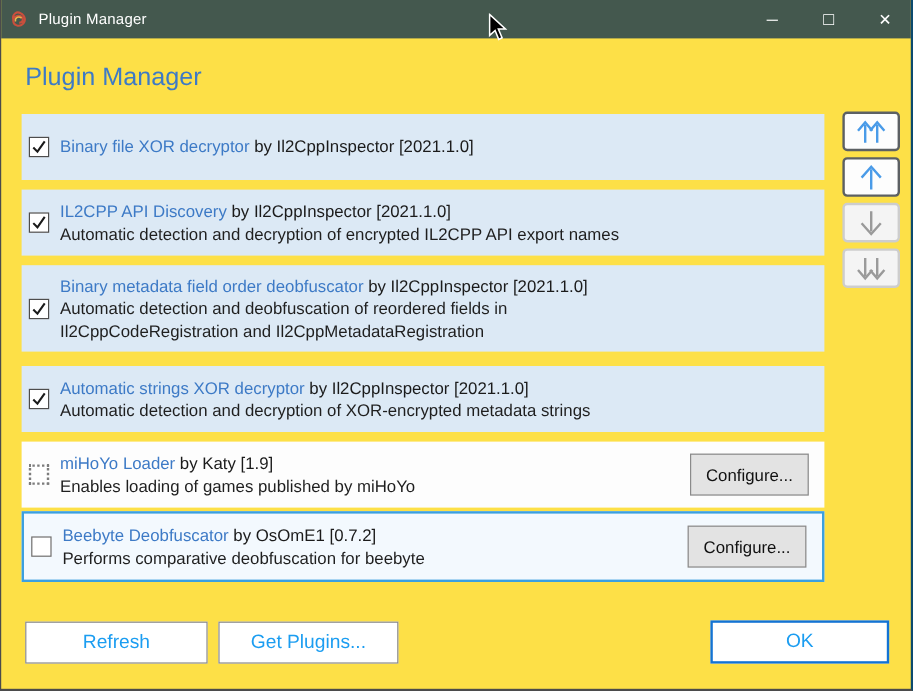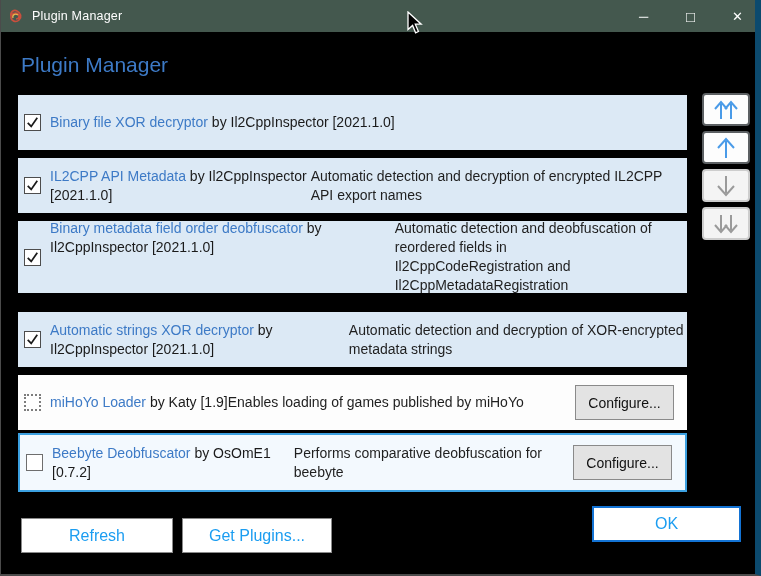--- a/index.html
+++ b/index.html
@@ -1,19 +1,19 @@
 <!DOCTYPE html>
 <html><head>
 <meta charset="utf-8">
 <style>
   * { margin:0; padding:0; box-sizing:border-box; }
   html,body { background:#888; font-family:"Liberation Sans", sans-serif; }
   #window {
-    position:relative; width:761px; height:576px; background:#000000;
-    border-left:1px solid #4b4b4b; border-right:6px solid #0c4a6e; border-bottom:2px solid #4b4b4b;
+    position:relative; width:761px; height:576px; background:#fde047;
+    border-left:1px solid #4b4b4b; border-right:2px solid #0c4a6e; border-bottom:2px solid #4b4b4b;
     overflow:hidden;
   }
   
   .titlebar {
     position:absolute; left:-1px; top:0; width:761px; height:32px; background:#44584e;
     display:flex; align-items:center; color:#fff;
   }
   .titlebar .app-icon { margin-left:8px; width:16px; height:16px; display:inline-block; }
   .titlebar .t-title { margin-left:8px; font-size:12.5px; letter-spacing:.2px; }
   .win-controls { margin-left:auto; display:flex; height:32px; }
@@ -25,33 +25,33 @@
     position:absolute; left:20px; top:53px; font-size:21px; color:#3d7ac6; font-weight:400;
   }
   
   .plugin-list { position:absolute; left:17px; top:95px; width:669px; }
   .row {
     display:flex; align-items:center; padding-left:6px; width:669px;
   }
   .row-blue { background:#dce9f5; }
   .row-white { background:#fdfdfd; }
   .row-h55 { height:55px; margin-bottom:8px; }
-  .row-h72 { height:72px; margin-bottom:19px; }
+  .row-h72 { height:72px; margin-bottom:12px; }
   .row-mihoyo { height:55px; margin-bottom:3px; }
   .row-selected {
     height:59px; background:#f3f9fe; border:2px solid #3ba0e0; 
   }
   .cb {
     flex:0 0 auto; width:17px; height:17px; background:#fff; display:inline-flex;
     align-items:center; justify-content:center; margin-right:9px;
   }
   .cb-checked { border:1px solid #4d4d4d; }
   .cb-unchecked { border:1px solid #6e6e6e; }
   .cb-dotted { border:2px dotted #7d7d7d; }
-  .row-text { display:flex; flex-direction:row; line-height:19px; font-size:14px; }
+  .row-text { display:flex; flex-direction:column; line-height:19px; font-size:14px; }
   .pname { color:#3d7ac6; }
   .pmeta { color:#1b1b1b; }
   .pdesc { color:#1f1f1f; white-space:pre-line; }
   .cfg-btn {
     margin-left:auto; margin-right:13px; width:99px; height:35px; flex:0 0 auto;
     background:#e3e3e3; border:1px solid #8a8a8a; color:#111; font-size:14px;
     font-family:"Liberation Sans", sans-serif; cursor:default;
   }
   
   .reorder { position:absolute; left:701px; top:93px; display:flex; flex-direction:column; }
@@ -61,21 +61,21 @@
   }
   .arrow-enabled { border:2px solid #5c6063; }
   .arrow-disabled { border:2px solid #cdcdcd; background:#f4f4f4; }
   
   .footer-btn {
     position:absolute; background:#fff; border:1px solid #8a8a8a; color:#1b9df1;
     font-size:16px; font-family:"Liberation Sans", sans-serif; cursor:default;
   }
   .btn-refresh { left:20px; top:518px; width:152px; height:35px; }
   .btn-getplugins { left:181px; top:518px; width:150px; height:35px; }
-  .btn-ok { left:591px; top:506px; width:149px; height:36px; border:2px solid #1373d4; }
+  .btn-ok { left:591px; top:517px; width:149px; height:36px; border:2px solid #1373d4; }
   
   .cursor { position:absolute; left:406px; top:11px; z-index:50; pointer-events:none; }
 </style>
 </head>
 <body>
 
 <div id="window">
 
   <div class="titlebar">
     <span class="app-icon">
@@ -117,21 +117,21 @@
     </div>
 
     <div class="row row-blue row-h55">
       <span class="cb cb-checked">
         <svg width="13" height="13" viewBox="0 0 15 15">
           <polyline points="2,8 6,12 13,2" fill="none" stroke="#1a1a1a" stroke-width="2"></polyline>
         </svg>
       </span>
       <div class="row-text">
         <div>
-          <span class="pname">IL2CPP API Metadata</span>
+          <span class="pname">IL2CPP API Discovery</span>
           <span class="pmeta">by Il2CppInspector [2021.1.0]</span>
         </div>
         <div class="pdesc">Automatic detection and decryption of encrypted IL2CPP API export names</div>
       </div>
     </div>
 
     <div class="row row-blue row-h72">
       <span class="cb cb-checked">
         <svg width="13" height="13" viewBox="0 0 15 15">
           <polyline points="2,8 6,12 13,2" fill="none" stroke="#1a1a1a" stroke-width="2"></polyline>

